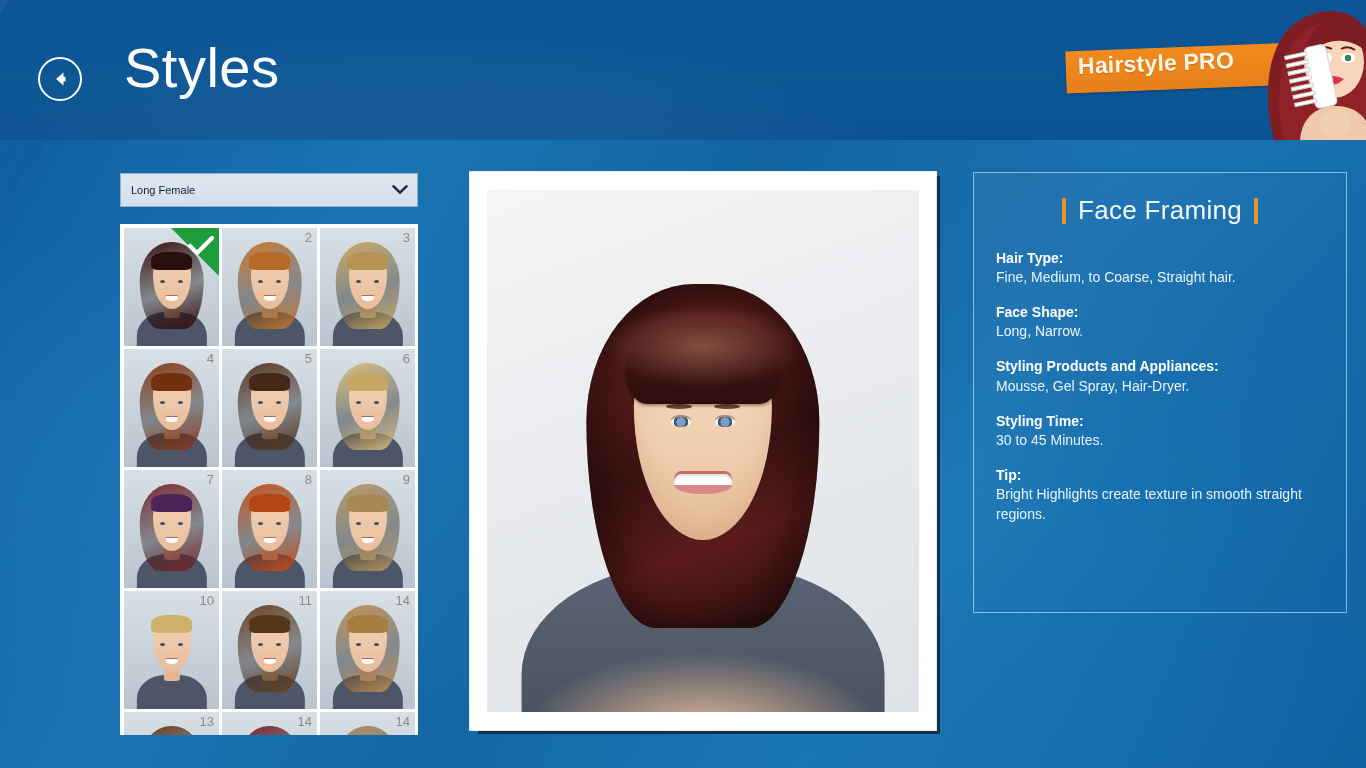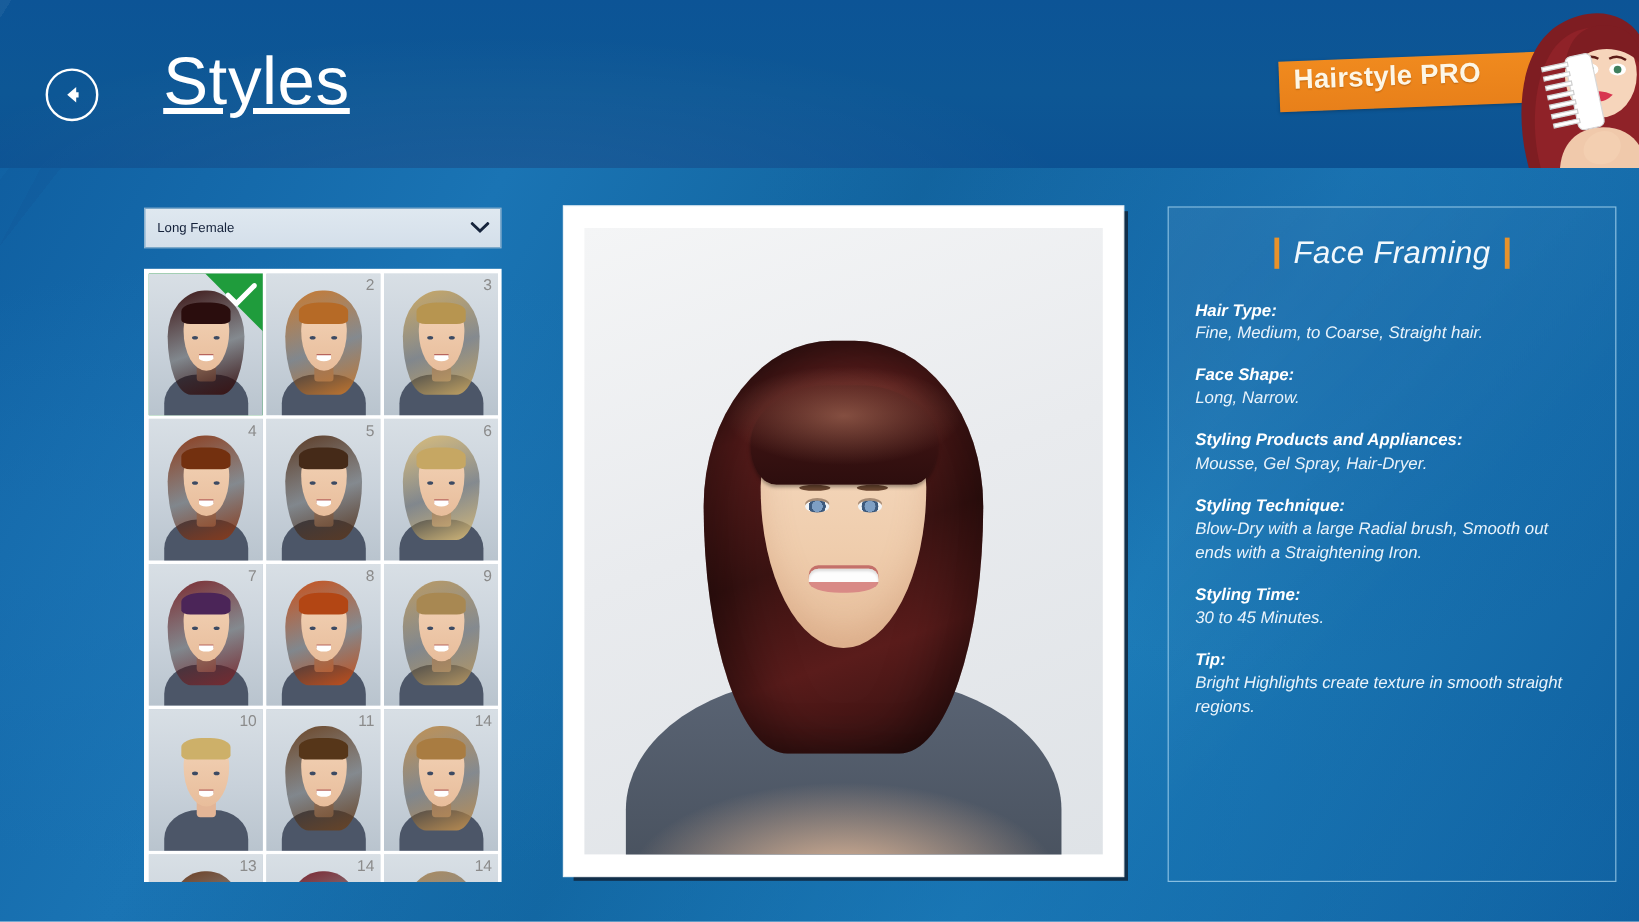--- a/index.html
+++ b/index.html
@@ -43,25 +43,24 @@
   }
   .back-button {
     position: absolute; left: 38px; top: 57px;
     width: 44px; height: 44px; border-radius: 50%;
     border: 2px solid #ffffff;
     display: flex; align-items: center; justify-content: center;
     cursor: pointer;
   }
   .back-button svg { display: block; }
   .page-title {
-    position: absolute; left: 136px; top: 40px;
+    position: absolute; left: 124px; top: 40px;
     font-size: 56px; font-weight: 300; color: #ffffff;
     letter-spacing: 0.5px; line-height: 1;
     font-family: "Liberation Sans", sans-serif;
-    text-decoration: underline;
   }
 
   
   .brand {
     position: absolute; right: 0; top: 0; width: 306px; height: 140px;
     overflow: hidden;
   }
   .brand-ribbon {
     position: absolute; left: 6px; top: 47px;
     width: 232px; height: 42px;
@@ -214,26 +213,25 @@
   .big-brow.l { left: 41.5%; } .big-brow.r { right: 41.5%; }
   .big-mouth { position: absolute; left: 50%; transform: translateX(-50%);
                width: 58px; height: 20px; top: 54.5%;
                background: linear-gradient(180deg,#fdfdfd 0 55%, #d98a86 55% 100%);
                border-radius: 8px 8px 45% 45%;
                box-shadow: 0 -3px 0 #c4706a, inset 0 2px 2px rgba(0,0,0,.12); }
 
   
   .info-panel {
     position: absolute; left: 973px; top: 172px;
-    width: 374px; height: 563px;
+    width: 374px; height: 441px;
     border: 1px solid rgba(170,215,240,0.75);
     background: linear-gradient(135deg, rgba(255,255,255,0.06), rgba(255,255,255,0.00) 55%);
     padding: 22px 22px 0 22px;
     overflow: hidden;
-    font-style: italic;
   }
   .panel-title-row {
     display: flex; align-items: center; justify-content: center;
     gap: 12px; margin-bottom: 22px;
   }
   .title-bar { width: 4px; height: 26px; background: #e8922b; }
   .panel-title {
     font-size: 26px; font-weight: 400; color: #f2f8fc; letter-spacing: .3px;
   }
   .info-block { margin-bottom: 14px; }
@@ -540,24 +538,20 @@
       </div>
       <div class="info-block">
         <div class="info-label">Face Shape:</div>
         <div class="info-value">Long, Narrow.</div>
       </div>
       <div class="info-block">
         <div class="info-label">Styling Products and Appliances:</div>
         <div class="info-value">Mousse, Gel Spray, Hair-Dryer.</div>
       </div>
       <div class="info-block">
-        <div class="info-label">Styling Technique:</div>
-        <div class="info-value">Blow-Dry with a large Radial brush, Smooth out ends with a Straightening Iron.</div>
-      </div>
-      <div class="info-block">
         <div class="info-label">Styling Time:</div>
         <div class="info-value">30 to 45 Minutes.</div>
       </div>
       <div class="info-block">
         <div class="info-label">Tip:</div>
         <div class="info-value">Bright Highlights create texture in smooth straight regions.</div>
       </div>
     </div>
 </div>
 

